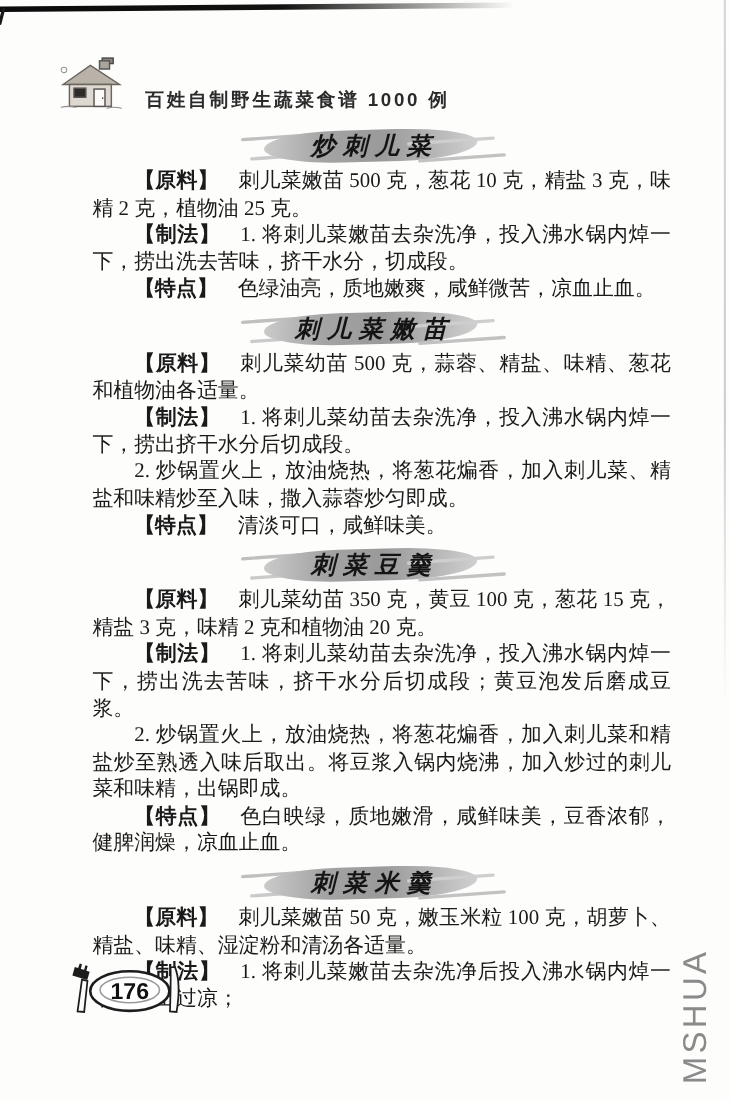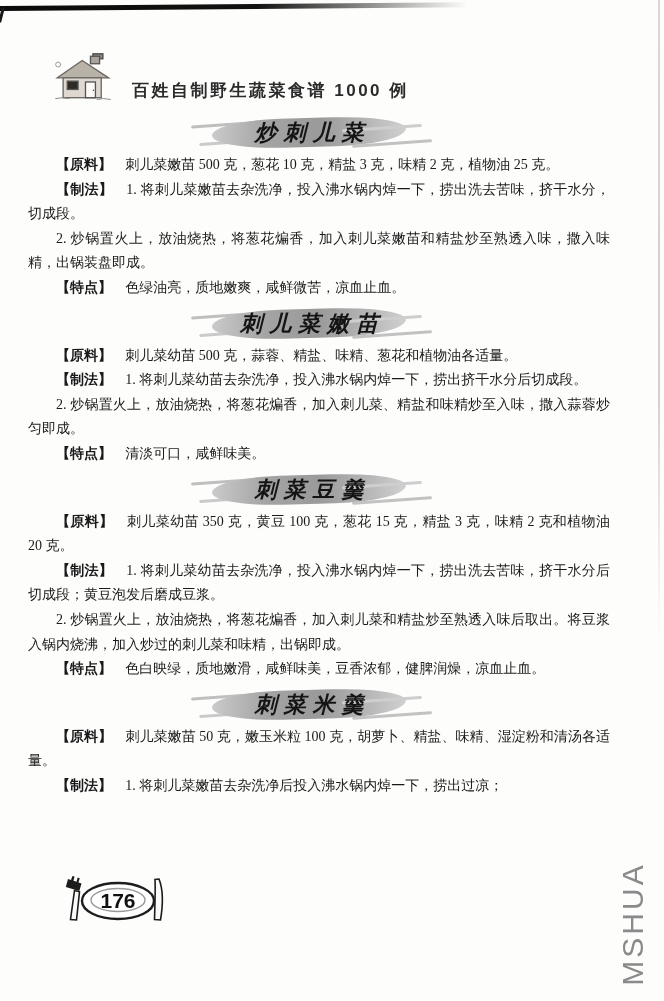--- a/index.html
+++ b/index.html
@@ -33,23 +33,23 @@
     display: flex; align-items: flex-end;
     padding: 54px 0 0 54px; height: 52px;
   }
   .house { flex: 0 0 auto; }
   .book-title {
     margin: 0 16px 4px 20px;
     font-family: "Liberation Sans", "DejaVu Sans", sans-serif;
     font-size: 17px; letter-spacing: 2.5px; color: #2b2b2b;
   }
   
-  .content { padding: 4px 54px 0 28px; }
+  .content { padding: 4px 54px 0 64px; margin-left: 20px; }
   .para {
-    margin: 0; font-size: 14px; line-height: 24.6px;
+    margin: 0; font-size: 19px; line-height: 24.6px;
     text-align: justify; text-indent: 2em;
   }
   .para .label { font-weight: bold; }
   .para .label:not(:empty) { margin-right: 0.95em; }
   
   .banner { position: relative; width: 228px; height: 34px; margin: 6px auto 3px; transform: translateX(-10px); }
   .smear {
     position: absolute; left: 17px; right: 17px; top: 2px; bottom: 3px;
     background: linear-gradient(94deg, #cbcbcb 0%, #a4a4a4 28%, #9a9a9a 55%, #b6b6b6 80%, #d1d1d1 100%);
     border-radius: 48% 52% 50% 50% / 70% 62% 75% 66%;
@@ -112,21 +112,20 @@
 
     <section>
       <div class="banner">
         <div class="streak-left"></div>
         <div class="smear"></div>
         <div class="streak-right"></div>
         <span class="banner-text">炒刺儿菜</span>
       </div>
       <p class="para"><span class="label">【原料】</span><span>刺儿菜嫩苗 500 克，葱花 10 克，精盐 3 克，味精 2 克，植物油 25 克。</span></p>
       <p class="para"><span class="label">【制法】</span><span>1. 将刺儿菜嫩苗去杂洗净，投入沸水锅内焯一下，捞出洗去苦味，挤干水分，切成段。</span></p>
-      <p class="para"><span class="label"></span><span>2. 炒锅置火上，放油烧热，将葱花煸香，加入刺儿菜嫩苗和精盐炒至熟透入味，撒入味精，出锅装盘即成。</span></p>
       <p class="para"><span class="label">【特点】</span><span>色绿油亮，质地嫩爽，咸鲜微苦，凉血止血。</span></p>
     </section>
 
     <section>
       <div class="banner">
         <div class="streak-left"></div>
         <div class="smear"></div>
         <div class="streak-right"></div>
         <span class="banner-text">刺儿菜嫩苗</span>
       </div>

